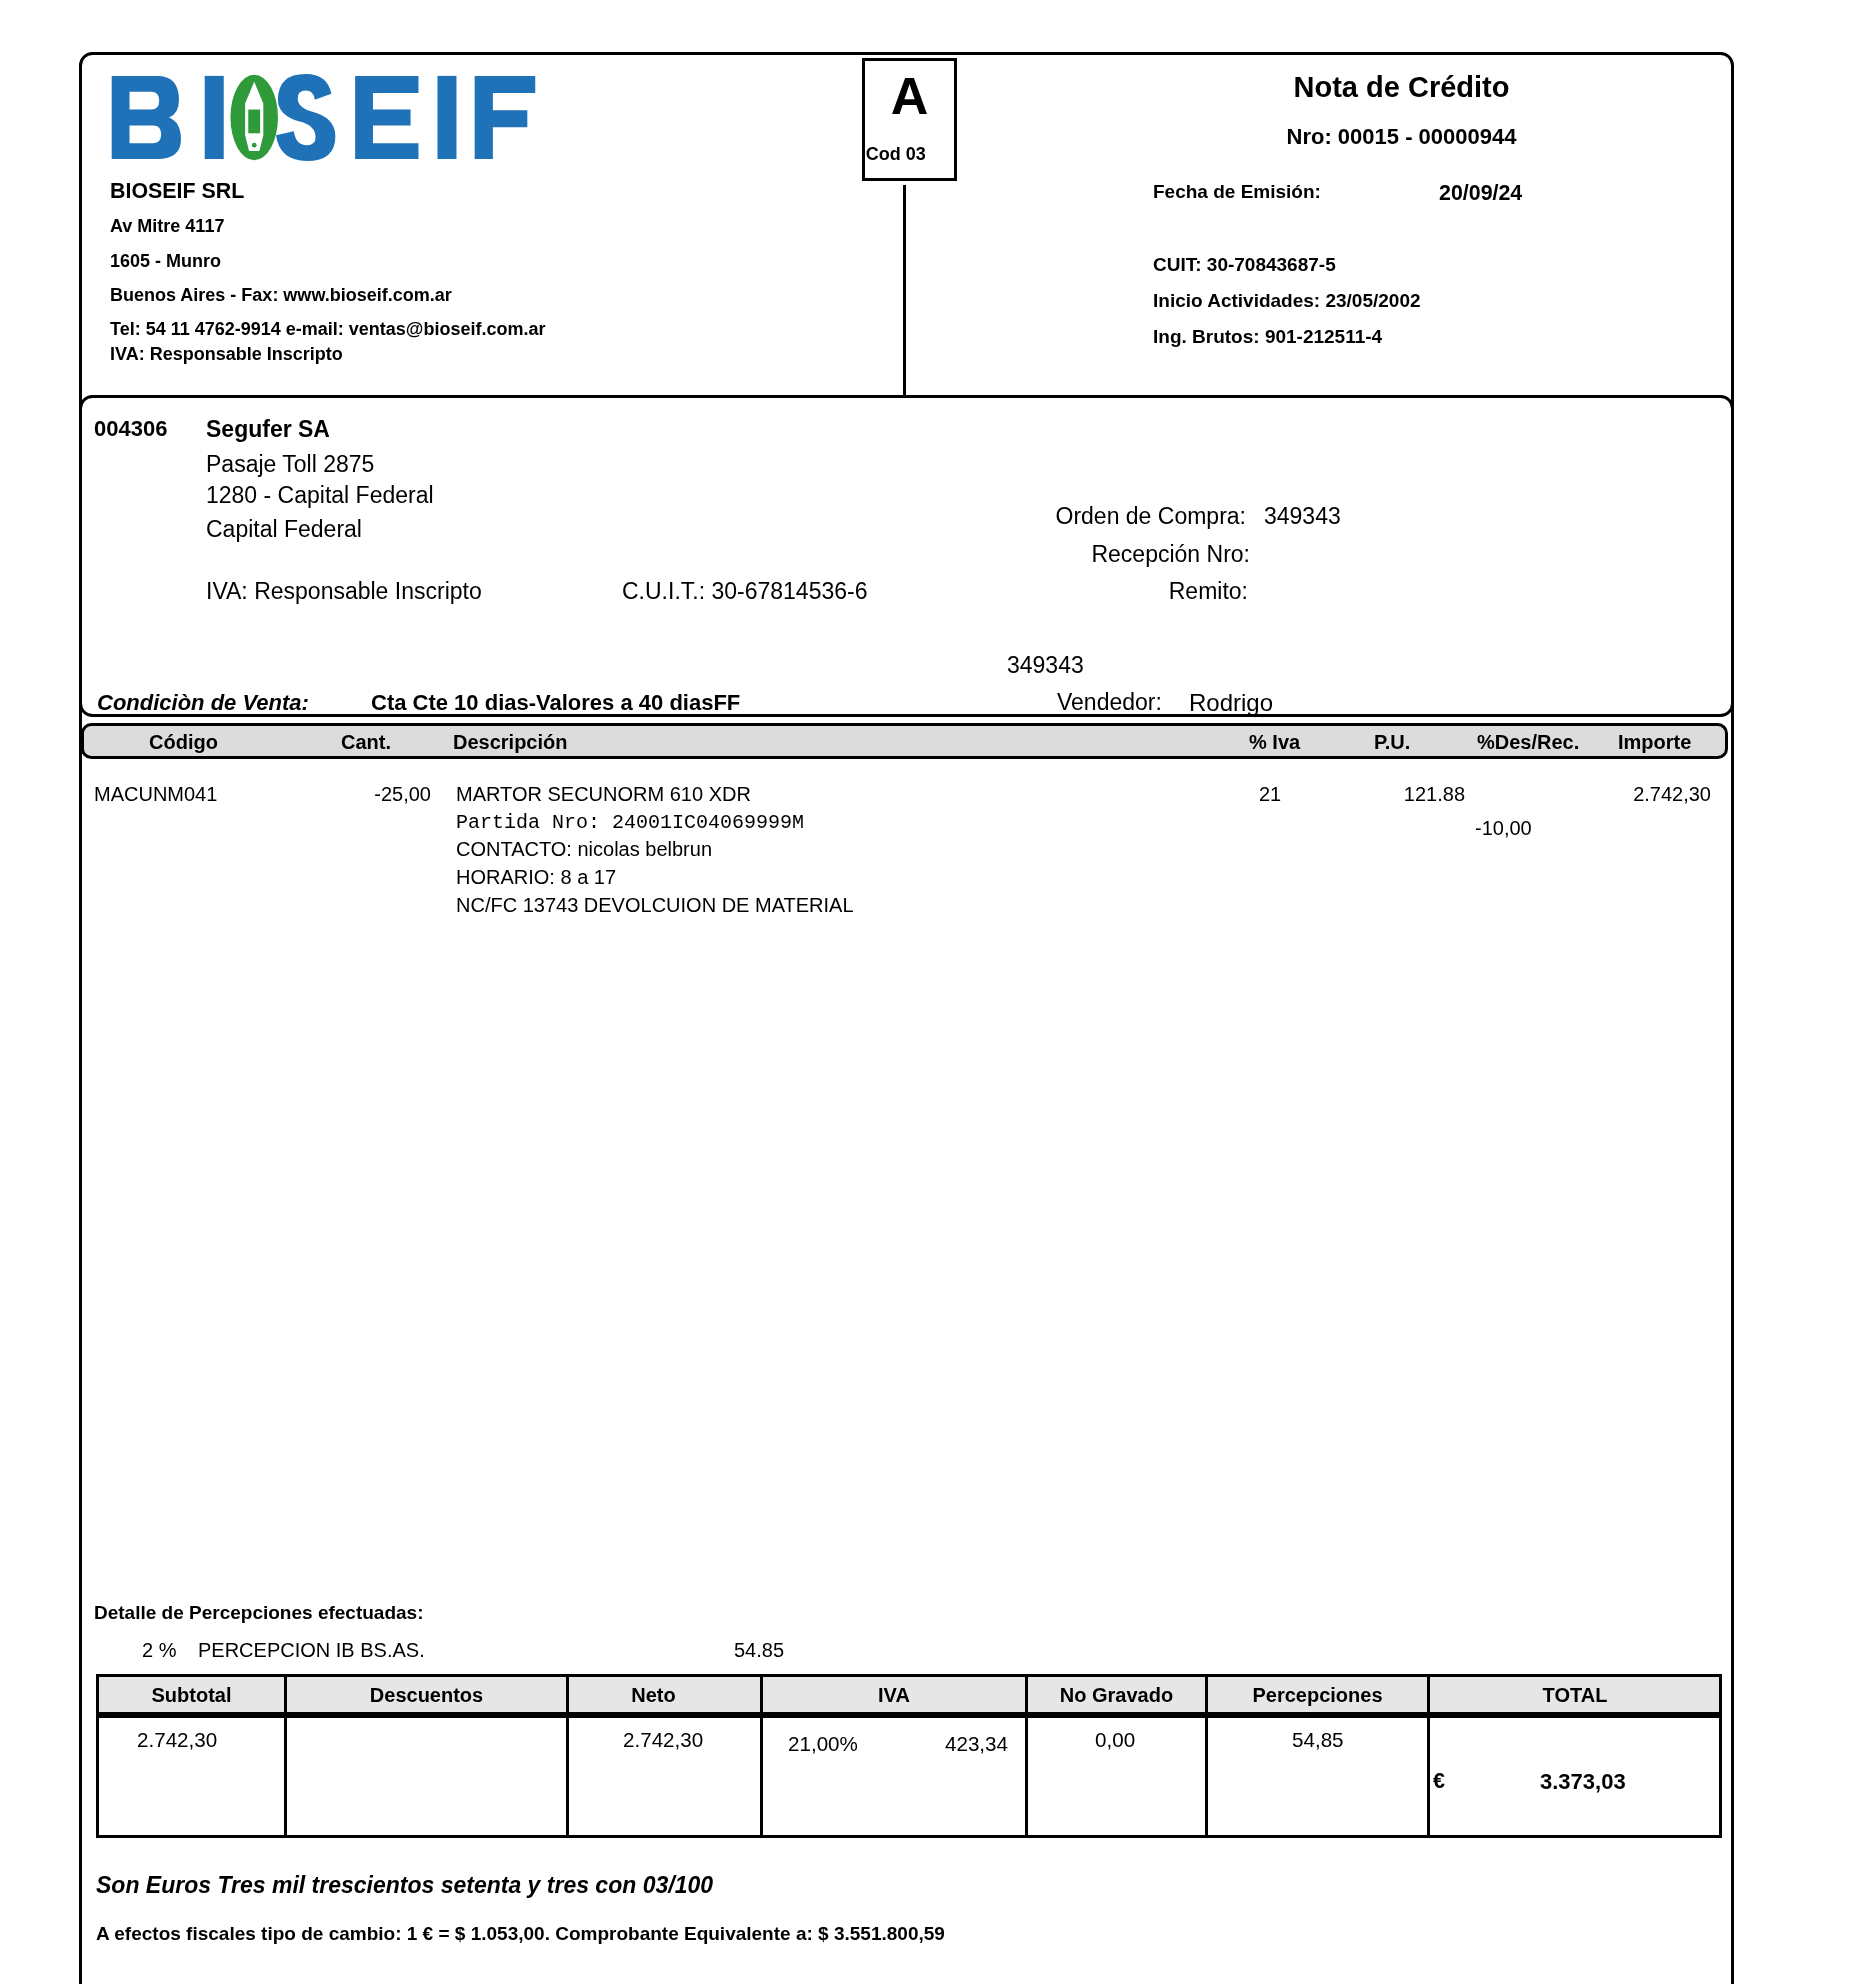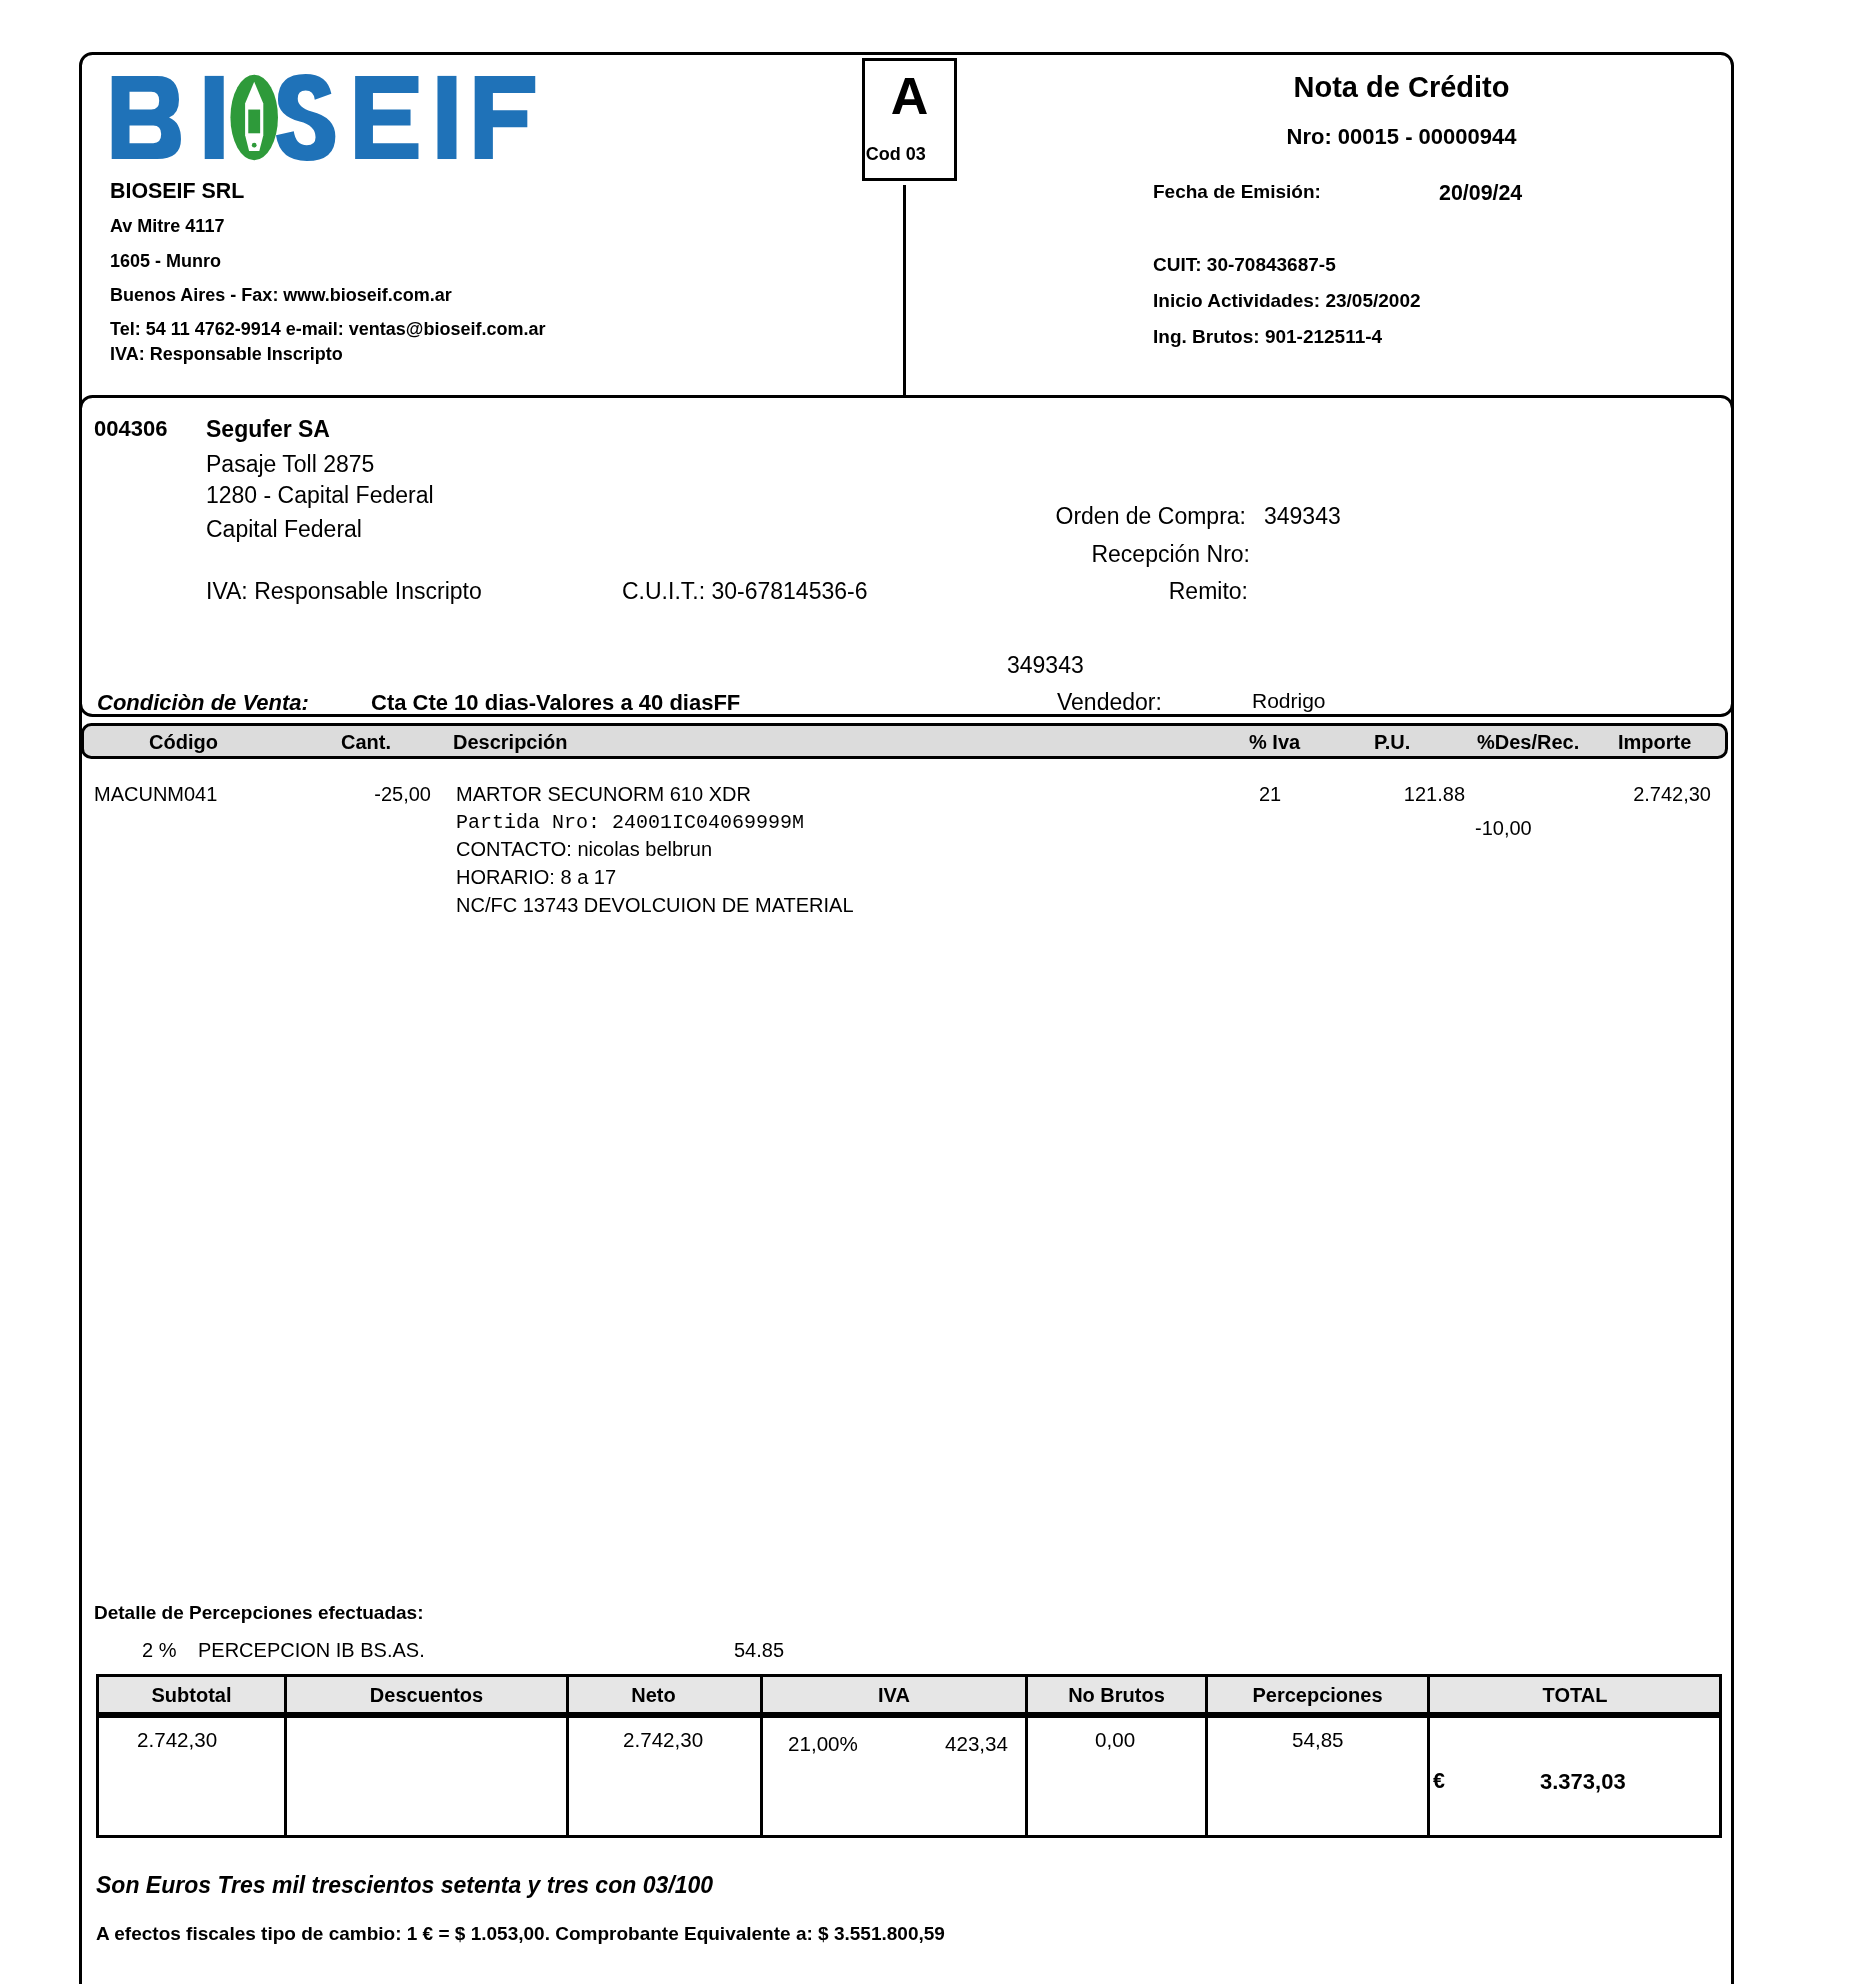--- a/index.html
+++ b/index.html
@@ -86,21 +86,21 @@
 <div class="abs" style="left:1264px;top:503px;font-size:23px;">349343</div>
 <div class="abs" style="left:988px;top:541px;width:262px;text-align:right;font-size:23px;">Recepción Nro:</div>
 <div class="abs" style="left:1264px;top:541px;font-size:23px;"></div>
 <div class="abs" style="left:988px;top:578px;width:260px;text-align:right;font-size:23px;">Remito:</div>
 <div class="abs" style="left:1264px;top:578px;font-size:23px;"></div>
 
 <div class="abs" style="left:1007px;top:652px;font-size:23px;">349343</div>
 <div class="abs b i" style="left:97px;top:690px;font-size:22px;">Condiciòn de Venta:</div>
 <div class="abs b" style="left:371px;top:690px;font-size:22px;">Cta Cte 10 dias-Valores a 40 diasFF</div>
 <div class="abs" style="left:1057px;top:689px;font-size:23px;">Vendedor:</div>
-<div class="abs" style="left:1252px;top:689px;font-size:21px;text-align:right;">Rodrigo</div>
+<div class="abs" style="left:1189px;top:689px;font-size:24px;text-align:right;">Rodrigo</div>
 
 <div class="items-head"></div>
 <div class="abs b" style="left:149px;top:731px;font-size:20px;">Código</div>
 <div class="abs b" style="left:341px;top:731px;font-size:20px;">Cant.</div>
 <div class="abs b" style="left:453px;top:731px;font-size:20px;">Descripción</div>
 <div class="abs b" style="left:1249px;top:731px;font-size:20px;">% Iva</div>
 <div class="abs b" style="left:1374px;top:731px;font-size:20px;">P.U.</div>
 <div class="abs b" style="left:1477px;top:731px;font-size:20px;">%Des/Rec.</div>
 <div class="abs b" style="left:1618px;top:731px;font-size:20px;">Importe</div>
 
@@ -130,21 +130,21 @@
   <div class="tcol" style="left:467px;"></div>
   <div class="tcol" style="left:661px;"></div>
   <div class="tcol" style="left:926px;"></div>
   <div class="tcol" style="left:1106px;"></div>
   <div class="tcol" style="left:1328px;"></div>
 
   <div class="th" style="left:0;width:185px;">Subtotal</div>
   <div class="th" style="left:188px;width:279px;">Descuentos</div>
   <div class="th" style="left:470px;width:169px;">Neto</div>
   <div class="th" style="left:664px;width:262px;">IVA</div>
-  <div class="th" style="left:929px;width:177px;">No Brutos</div>
+  <div class="th" style="left:929px;width:177px;">No Gravado</div>
   <div class="th" style="left:1109px;width:219px;">Percepciones</div>
   <div class="th" style="left:1331px;width:290px;">TOTAL</div>
 
   <div class="td" style="left:38px;top:51px;">2.742,30</div>
   <div class="td" style="left:206px;top:51px;"></div>
   <div class="td" style="left:524px;top:51px;">2.742,30</div>
   <div class="td" style="left:689px;top:55px;">21,00%</div>
   <div class="td" style="left:846px;top:55px;">423,34</div>
   <div class="td" style="left:996px;top:51px;">0,00</div>
   <div class="td" style="left:1193px;top:51px;">54,85</div>

